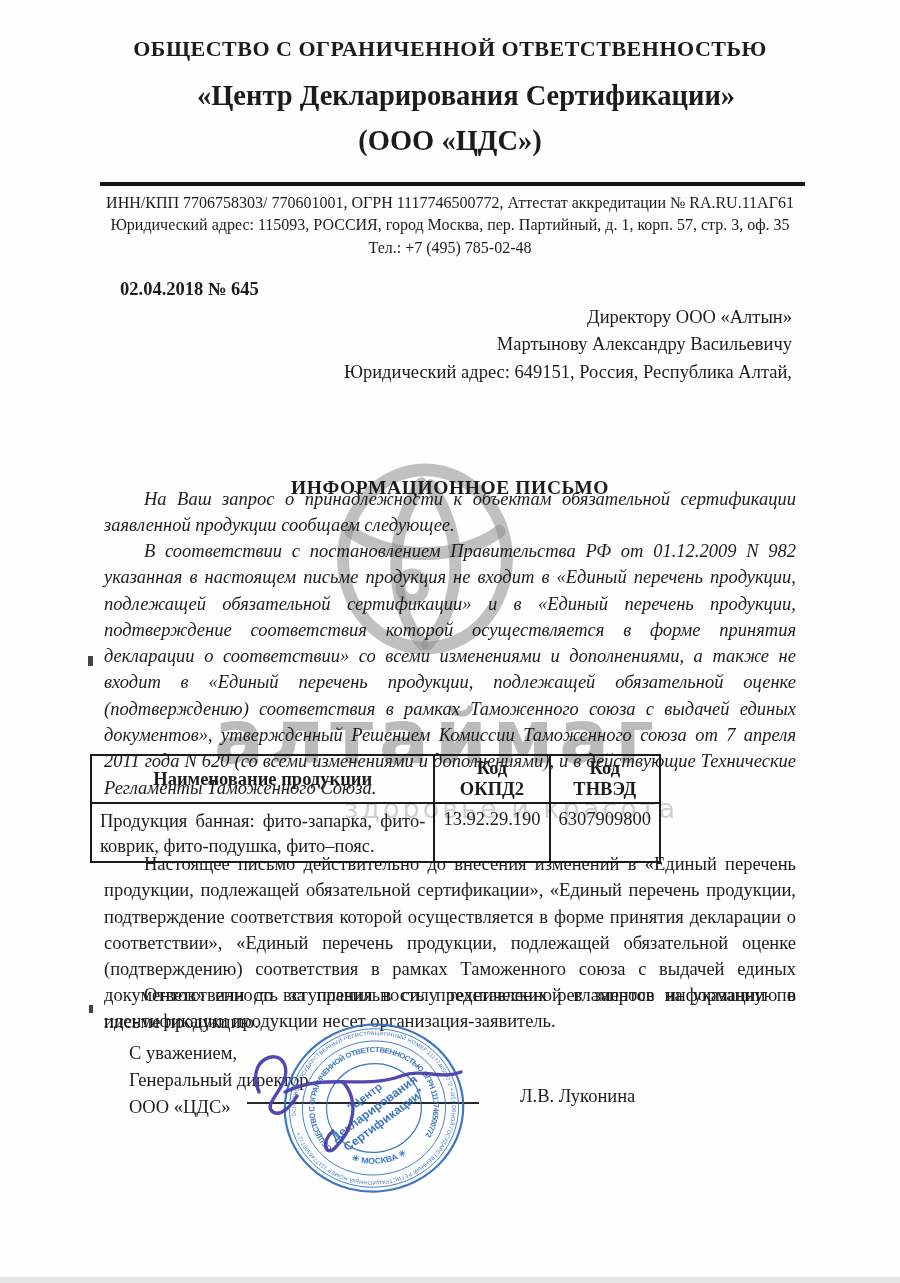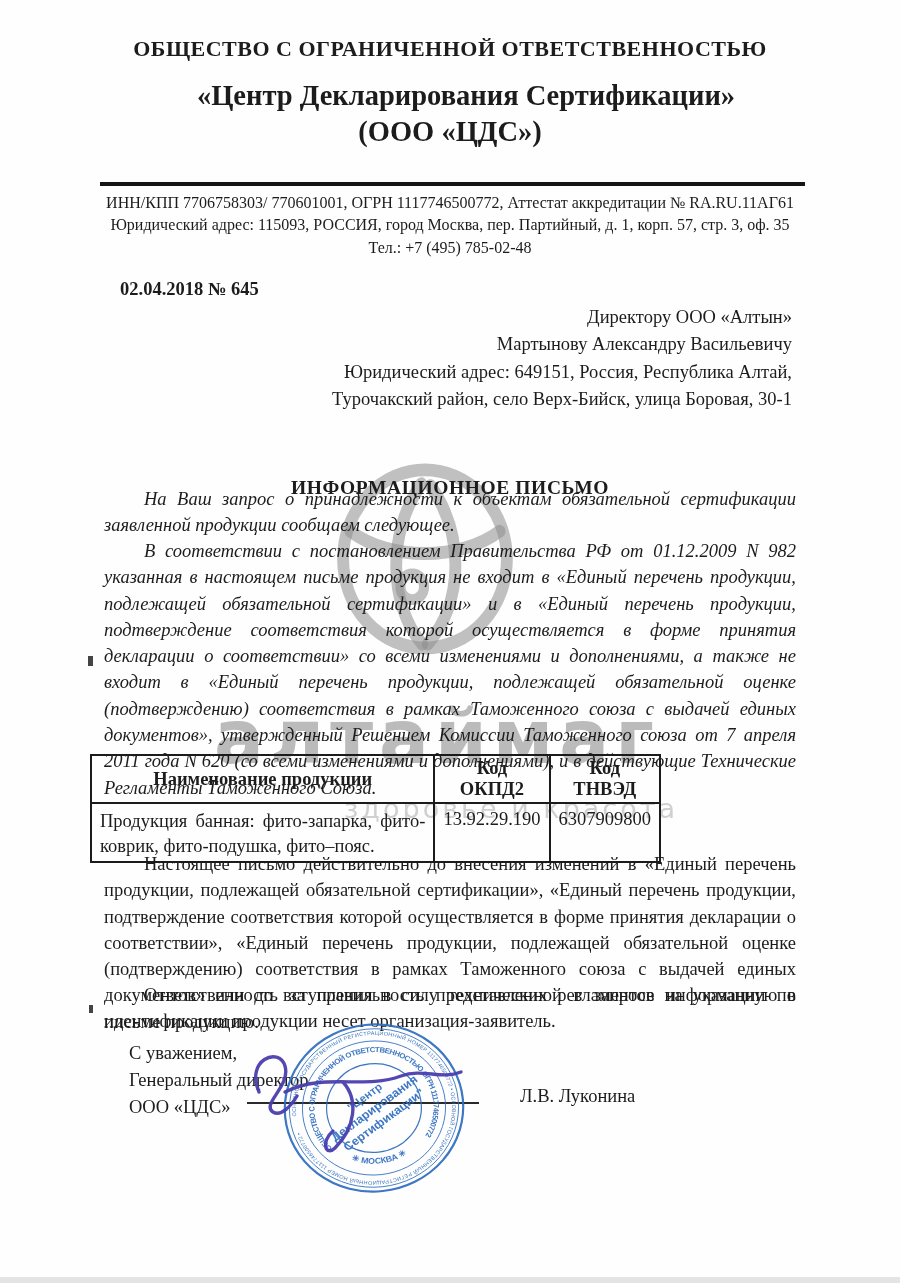--- a/index.html
+++ b/index.html
@@ -7,21 +7,21 @@
     position:relative;width:900px;height:1283px;background:#fefefe;
     font-family:"Liberation Serif", serif;color:#1c1c1c;overflow:hidden;
     margin:0 auto;
   }
   
   .letterhead{position:absolute;top:38px;left:0;right:0;text-align:center;font-weight:bold;}
   .lh-small{font-size:22px;letter-spacing:.5px;line-height:1.0;}
   .lh-1{margin-bottom:15px;}
   .lh-2{margin-bottom:22px;}
   .lh-big{font-size:28.5px;line-height:1.0;}
-  .lh-3{margin-bottom:7px;padding-left:32px;}
+  .lh-3{margin-bottom:16px;padding-left:32px;}
   .rule{position:absolute;top:182px;left:100px;width:705px;height:4px;background:#151515;}
   .contact{position:absolute;top:192px;left:0;right:0;text-align:center;font-size:16px;line-height:22.4px;}
   
   .refline{position:absolute;top:279px;left:120px;font-size:18.5px;font-weight:bold;}
   .recipient{position:absolute;top:304px;right:108px;width:560px;text-align:right;font-size:18.5px;line-height:27.4px;}
   
   .doc-title{position:absolute;top:441px;left:0;right:0;text-align:center;font-size:19.5px;font-weight:bold;letter-spacing:.6px;margin-top:36px;}
   .para{position:absolute;left:104px;width:692px;font-size:18.5px;line-height:26.3px;text-align:justify;}
   .para p{margin:0;text-indent:40px;}
   .p1{top:486px;font-style:italic;}
@@ -94,21 +94,20 @@
       <div>Юридический адрес: 115093, РОССИЯ, город Москва, пер. Партийный, д. 1, корп. 57, стр. 3, оф. 35</div>
       <div>Тел.: +7 (495) 785-02-48</div>
     </div>
 
     <div class="refline">02.04.2018 № 645</div>
 
     <div class="recipient">
       <div>Директору ООО «Алтын»</div>
       <div>Мартынову Александру Васильевичу</div>
       <div>Юридический адрес: 649151, Россия, Республика Алтай,</div>
-      <div>Турочакский район, село Верх-Бийск, улица Боровая, 30-1</div>
     </div>
 
     <div class="doc-title">ИНФОРМАЦИОННОЕ ПИСЬМО</div>
 
     <div class="para p1">
         <p>На Ваш запрос о принадлежности к объектам обязательной сертификации заявленной продукции сообщаем следующее.</p>
       </div>
     <div class="para p2">
         <p>В соответствии с постановлением Правительства РФ от 01.12.2009 N 982 указанная в настоящем письме продукция не входит в «Единый перечень продукции, подлежащей обязательной сертификации» и в «Единый перечень продукции, подтверждение соответствия которой осуществляется в форме принятия декларации о соответствии» со всеми изменениями и дополнениями, а также не входит в «Единый перечень продукции, подлежащей обязательной оценке (подтверждению) соответствия в рамках Таможенного союза с выдачей единых документов», утвержденный Решением Комиссии Таможенного союза от 7 апреля 2011 года N 620 (со всеми изменениями и дополнениями), и в действующие Технические Регламенты Таможенного Союза.</p>
       </div>

